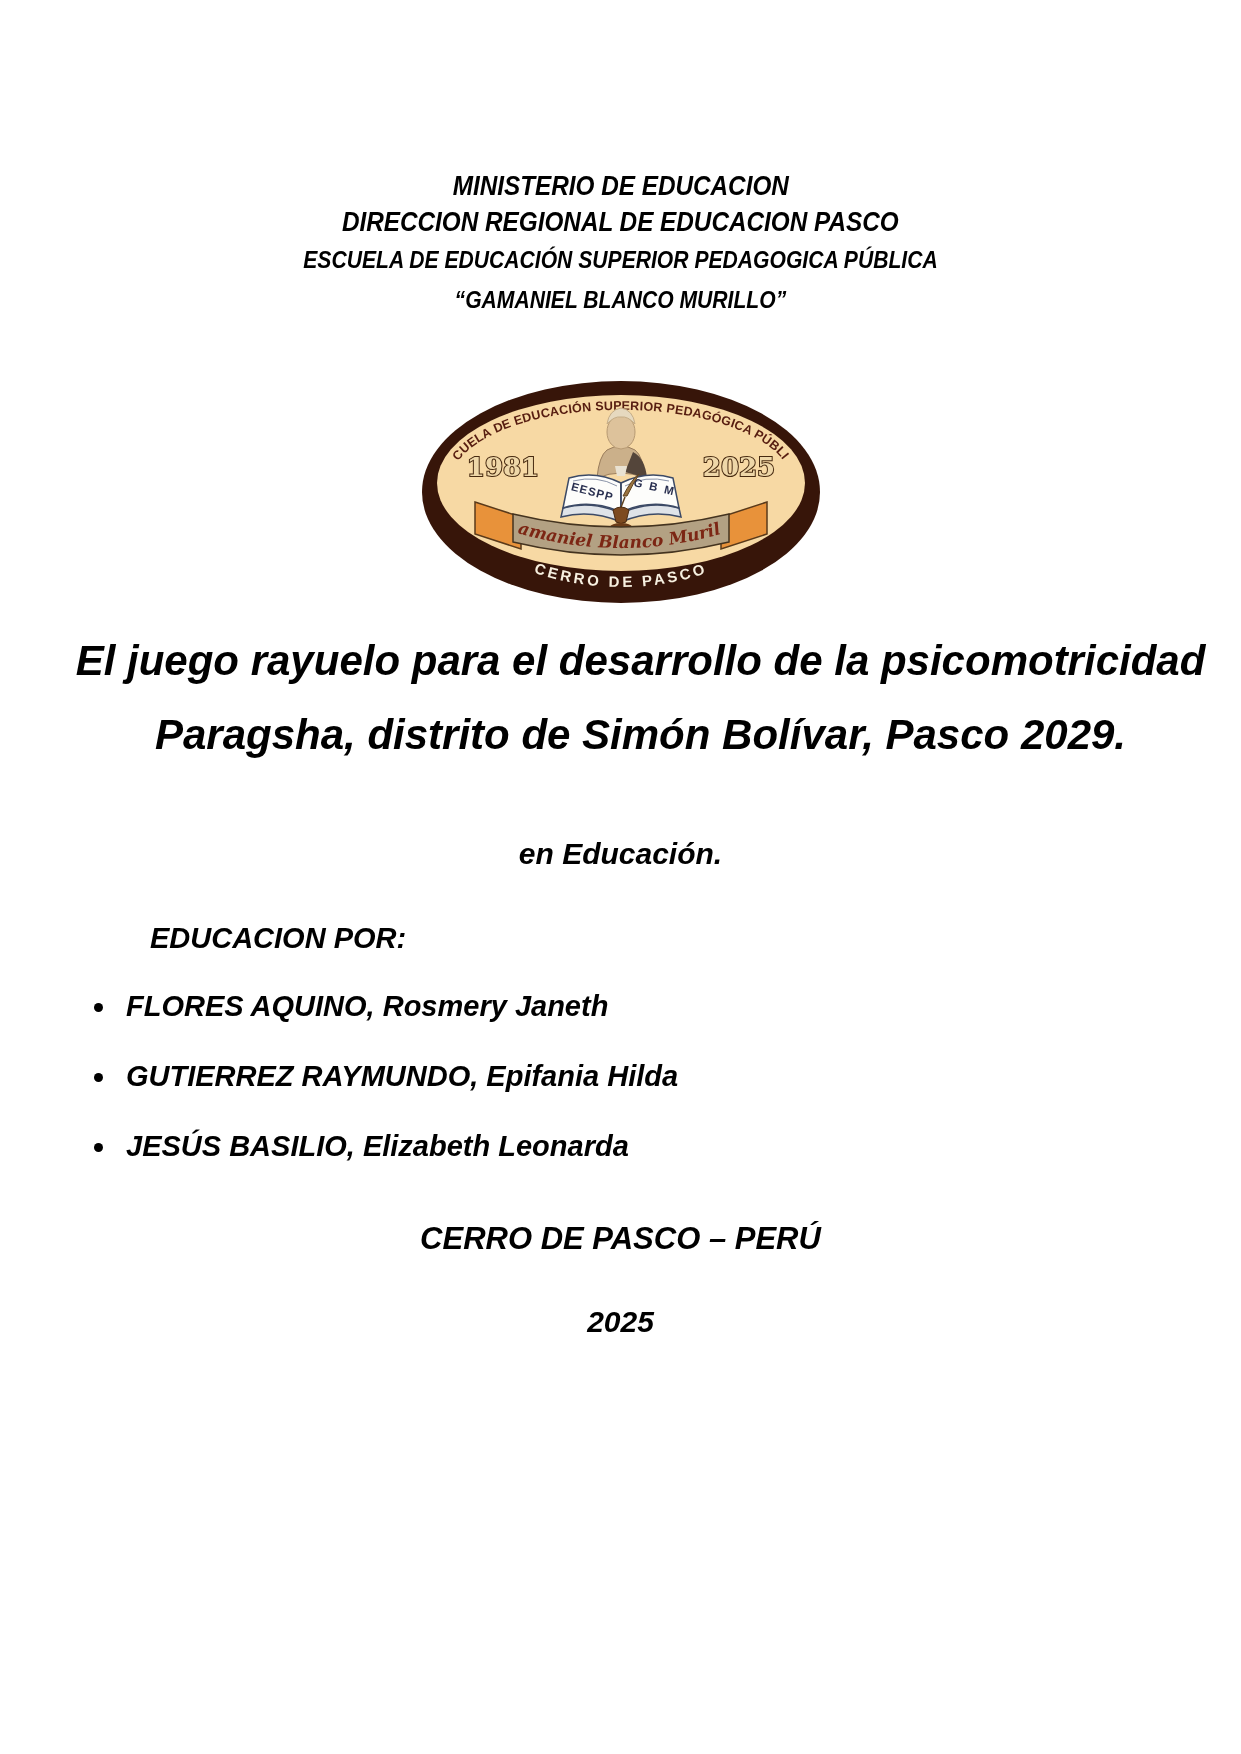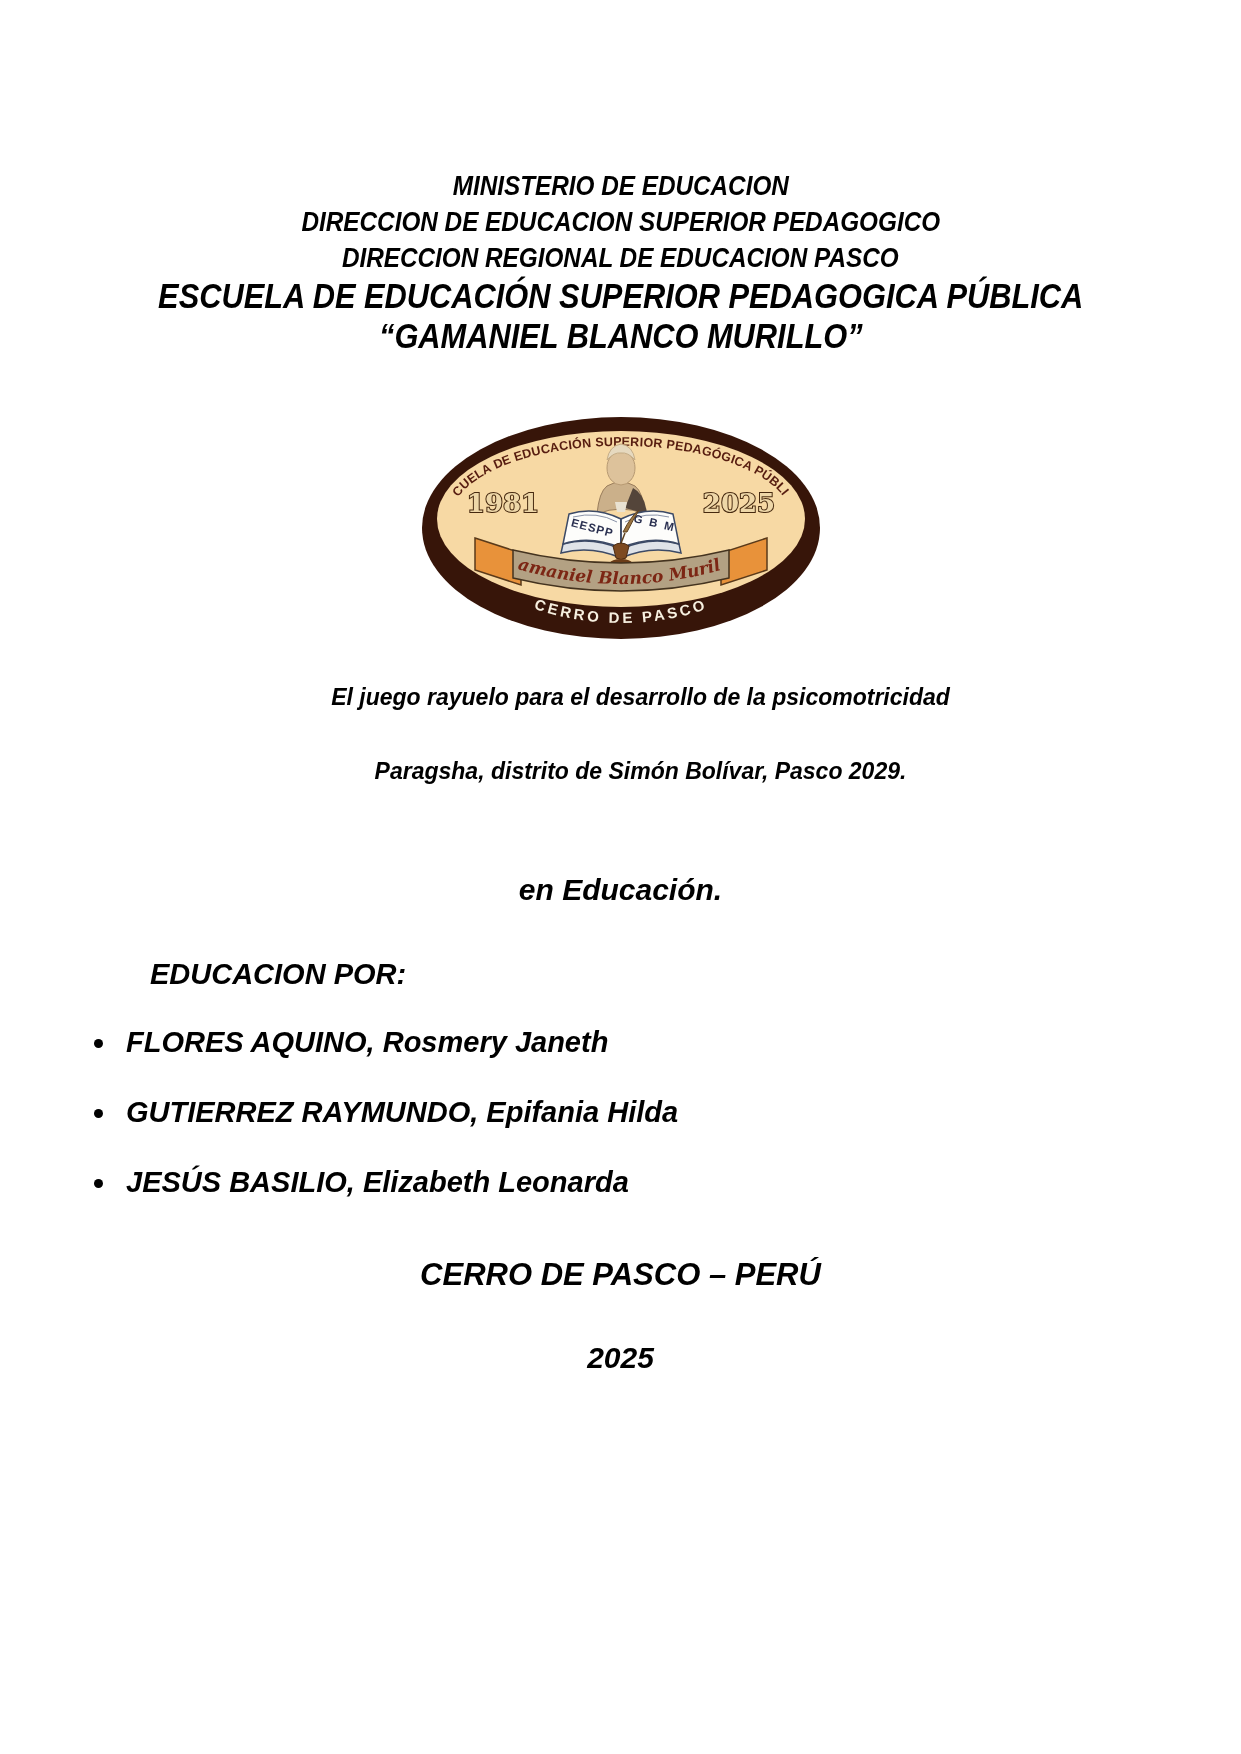--- a/index.html
+++ b/index.html
@@ -9,29 +9,29 @@
     color:#000;
     overflow:hidden;
   }
   .page{width:1241px;height:1754px;position:relative;}
 
   
   .inst-header{margin-top:168px;text-align:center;}
   .hline{display:block;font-weight:bold;font-style:italic;line-height:36px;white-space:nowrap;}
   .hline .cond{display:inline-block;transform:scaleX(0.9);transform-origin:center;}
   .hline.small{font-size:27px;}
-  .hline.big{font-size:35px;line-height:40px;}
+  .hline.big{font-size:24px;line-height:40px;}
   .hline.big .cond{transform:scaleX(0.88);}
 
   
   .logo-wrap{margin-top:60px;text-align:center;line-height:0;}
   .logo-wrap svg{display:inline-block;}
 
   
-  .thesis-title{margin-top:20px;text-align:center;font-weight:bold;font-style:italic;font-size:23px;line-height:74px;padding-left:40px;}
+  .thesis-title{margin-top:20px;text-align:center;font-weight:bold;font-style:italic;font-size:42px;line-height:74px;padding-left:40px;}
   .thesis-title span{display:block;}
 
   
   .subtitle{margin-top:46px;text-align:center;font-weight:bold;font-style:italic;font-size:30px;line-height:72px;}
   .subtitle span{display:block;}
 
   
   .presented{margin-top:32px;margin-left:150px;font-weight:bold;font-style:italic;font-size:29px;}
   ul.authors{margin:16px 0 0 0;padding-left:118px;list-style:disc;}
   ul.authors li{font-weight:bold;font-style:italic;font-size:29px;line-height:70px;padding-left:8px;}
@@ -40,21 +40,20 @@
   .city{margin-top:40px;text-align:center;font-weight:bold;font-style:italic;font-size:31px;}
   .year{margin-top:48px;text-align:center;font-weight:bold;font-style:italic;font-size:30px;}
 </style>
 </head>
 <body>
 
 <div class="page">
 
   <div class="inst-header">
     <span class="hline small"><span class="cond">MINISTERIO DE EDUCACION</span></span>
-    <span class="hline small"><span class="cond">DIRECCION DE EDUCACION SUPERIOR PEDAGOGICO</span></span>
     <span class="hline small"><span class="cond">DIRECCION REGIONAL DE EDUCACION PASCO</span></span>
     <span class="hline big"><span class="cond">ESCUELA DE EDUCACIÓN SUPERIOR PEDAGOGICA PÚBLICA</span></span>
     <span class="hline big"><span class="cond">“GAMANIEL BLANCO MURILLO”</span></span>
   </div>
 
   <div class="logo-wrap">
     <svg width="400" height="224" viewBox="0 0 400 224">
 
       <ellipse cx="200" cy="112" rx="199" ry="111" fill="#371509"></ellipse>
 

